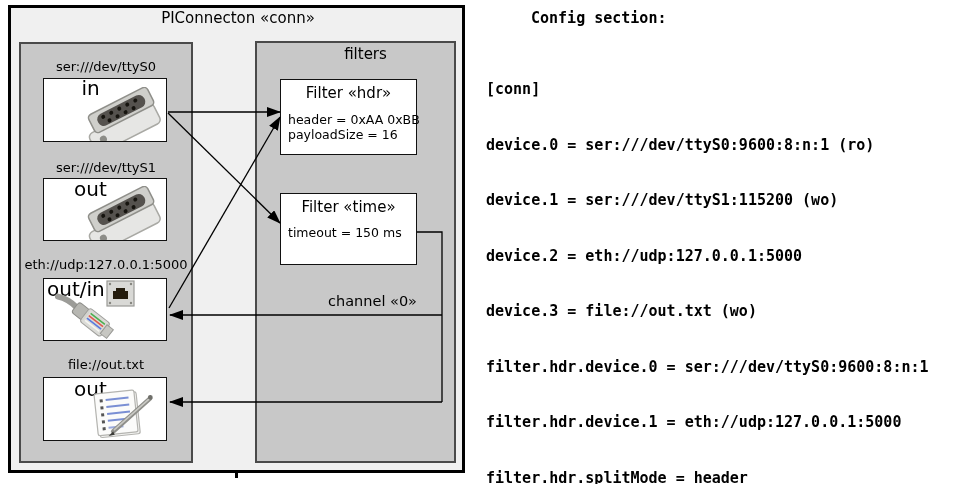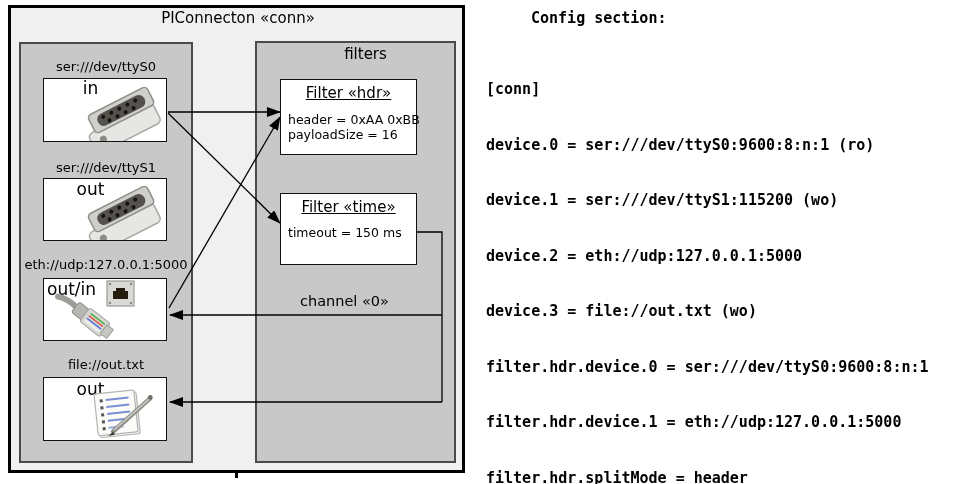--- a/index.html
+++ b/index.html
@@ -15,31 +15,31 @@
   
   .container{background:#c8c8c8;border:2px solid #4a4a4a;box-sizing:border-box;}
   #devices-container{left:19px;top:42px;width:174px;height:421px;}
   #filters-container{left:255px;top:41px;width:201px;height:422px;}
   #filters-title{left:255px;top:45px;width:201px;text-align:center;font-size:15px;margin-left:10px;}
 
   
   .dev-label{left:19px;width:174px;text-align:center;font-size:13px;}
   .dev-box{left:43px;width:124px;background:#fff;border:1.5px solid #111;
            box-sizing:border-box;}
-  .port-label{font-size:17px;line-height:17px;}
+  .port-label{font-size:20px;line-height:17px;}
   .port-center{left:43px;width:95px;text-align:center;}
 
   
   .filter-box{left:280px;width:137px;background:#fff;border:1.5px solid #111;
               box-sizing:border-box;}
-  .filter-title{left:280px;width:137px;text-align:center;font-size:15px;text-decoration:underline;}
+  .filter-title{left:280px;width:137px;text-align:center;font-size:15px;}
   .filter-attr{left:288px;width:125px;font-size:12.5px;line-height:15px;white-space:nowrap;}
 
   
-  .channel-label{left:300px;width:117px;text-align:left;font-size:14.5px;}
+  .channel-label{left:300px;width:117px;text-align:right;font-size:14.5px;}
 
   
   #wires{left:0;top:0;width:964px;height:484px;pointer-events:none;}
 
   
   #config-heading{left:486px;top:9px;font-family:"DejaVu Sans Mono",monospace;
                   font-weight:bold;font-size:15px;white-space:pre;margin-left:45px;}
   #config-lines{left:486px;top:43px;font-family:"DejaVu Sans Mono",monospace;
                 font-weight:bold;font-size:15px;line-height:18.5px;white-space:pre;}
   .cfg-line{height:18.5px;}

